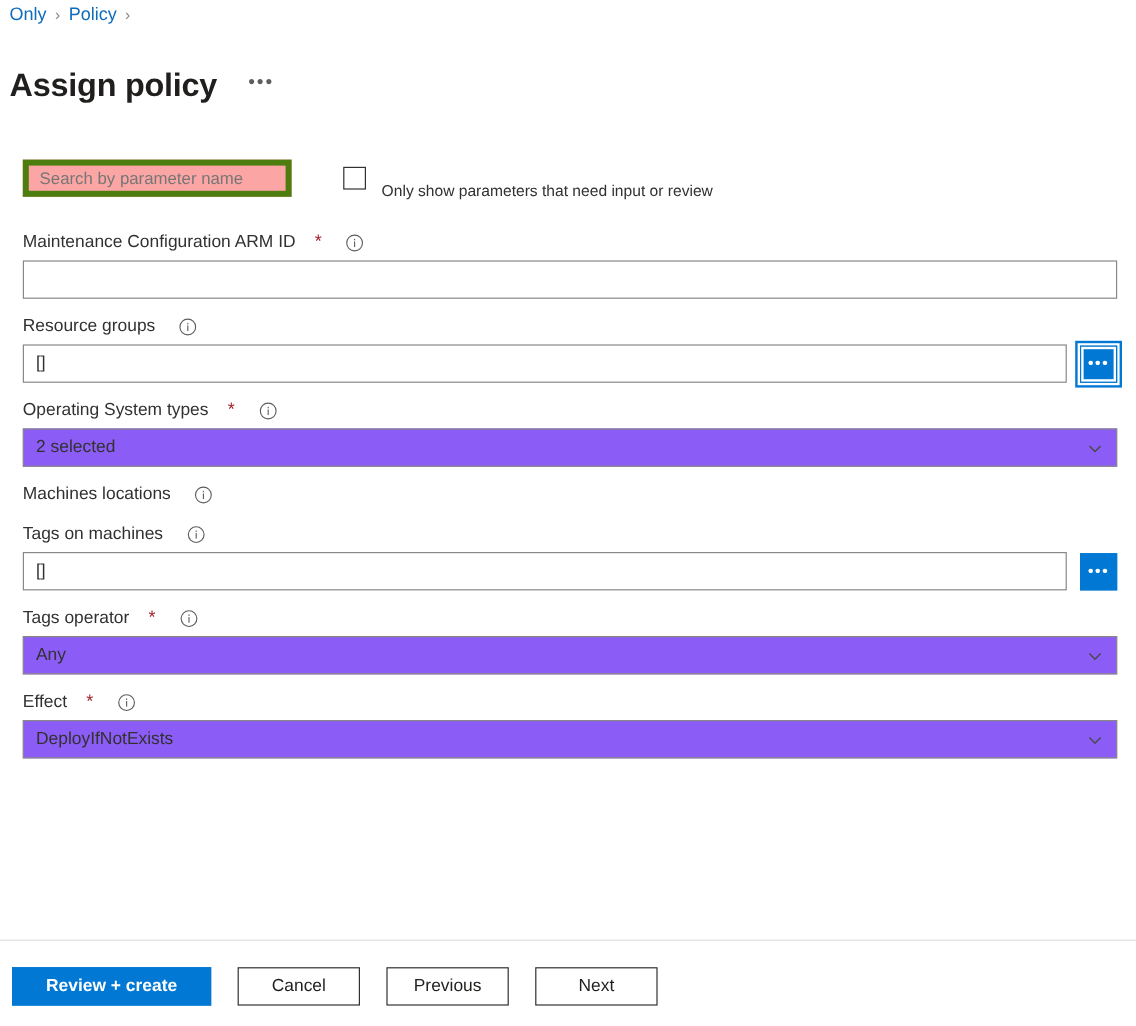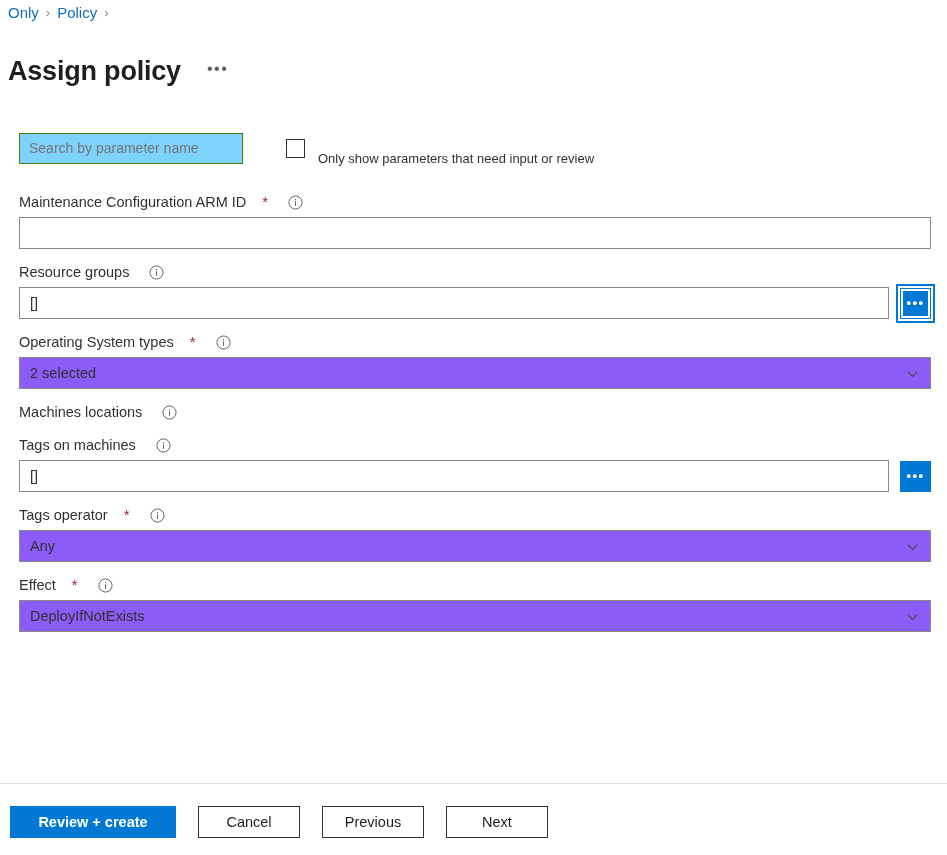--- a/index.html
+++ b/index.html
@@ -59,22 +59,22 @@
 
   
   .filter-row {
     position: absolute;
     left: 19px; top: 130px;
     display: flex; align-items: center;
   }
   .search-box {
     width: 224px;
     height: 31px;
-    border: 1px solid #4d7c0f;
-    background: #7dd3fc;
+    border: 5px solid #4d7c0f;
+    background: #fca5a5;
     font-family: "Liberation Sans", sans-serif;
     font-size: 14px;
     color: #323130;
     padding: 0 9px;
     outline: none;
   }
   .search-box::placeholder { color: #767676; }
 
   .chk-wrap {
     display: flex; align-items: center;

